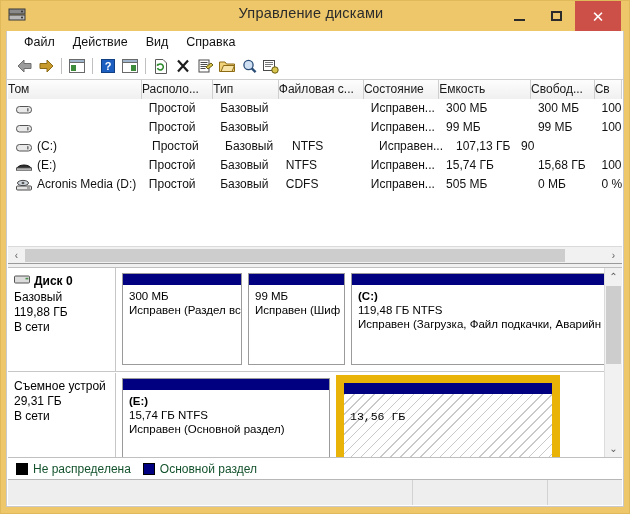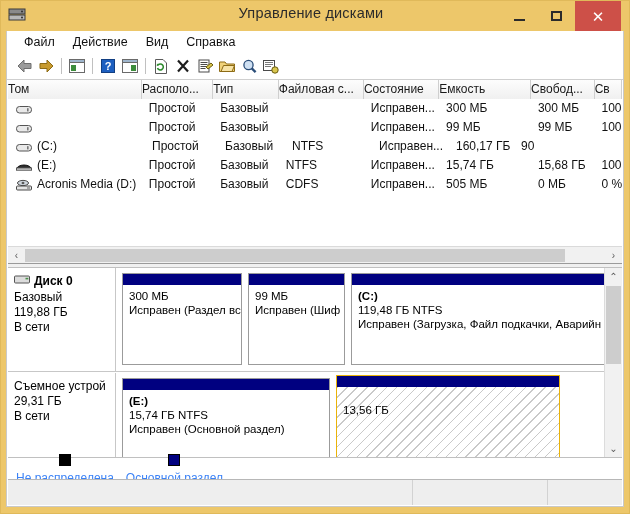--- a/index.html
+++ b/index.html
@@ -123,33 +123,33 @@
   .disk-line{font-size:12px;color:#000;line-height:15px;white-space:nowrap;overflow:hidden;}
   .parts{position:absolute;left:108px;right:0;top:0;bottom:0;padding:5px 6px 6px 6px;box-sizing:border-box;}
   .part{
     position:absolute;top:5px;bottom:6px;box-sizing:border-box;
     background:#fff;border:1px solid #9b9b9b;
   }
   .part .cap{height:11px;background:#000080;display:block;}
   .part .body{position:absolute;left:0;right:0;top:11px;bottom:0;background:#fff;padding:4px 5px 0 6px;box-sizing:border-box;overflow:hidden;}
   .part .body div{font-size:11.5px;line-height:14px;white-space:nowrap;color:#000;}
   .part .body .lbl{font-weight:bold;}
-  .part.selected{border:1px solid #eab308;padding:0;}
+  .part.selected{border:8px solid #eab308;padding:0;font-family:Liberation Mono, monospace;}
   .part.unalloc .body{
     background-color:#ffffff;
     background-image:repeating-linear-gradient(135deg,#c9c9c9 0 1px,rgba(0,0,0,0) 1px 7px);
   }
 
   
   .legend{
     position:absolute;left:1px;right:1px;bottom:26px;height:22px;
     background:#fff;border-top:1px solid #c0c0c0;
     display:flex;align-items:center;padding-left:8px;gap:6px;
   }
-  .lg{display:flex;align-items:center;gap:5px;font-size:12px;color:#3b82f6;margin-right:6px;flex-direction:column;}
+  .lg{display:flex;align-items:center;gap:5px;font-size:12px;color:#14532d;margin-right:6px;}
   .sw{width:12px;height:12px;display:inline-block;border:1px solid #000;box-sizing:border-box;}
 
   
   .statusbar{
     position:absolute;left:1px;right:1px;bottom:1px;height:25px;
     background:#eeeeee;border-top:1px solid #b7b7b7;display:flex;
   }
   .sb{height:25px;box-sizing:border-box;border-right:1px solid #d2d2d2;}
 </style>
 </head>
@@ -319,21 +319,21 @@
                   <rect x="0.5" y="2.5" width="15" height="6.5" rx="3" fill="#e9e9e9" stroke="#555"></rect>
                   <rect x="11" y="4.2" width="1.6" height="3.2" fill="#777"></rect>
                 </svg>
             </span>
             <span>(C:)</span>
           </div>
           <div class="lc" style="width:73px">Простой</div>
           <div class="lc" style="width:67px">Базовый</div>
           <div class="lc" style="width:87px">NTFS</div>
           <div class="lc" style="width:77px">Исправен...</div>
-          <div class="lc" style="width:65px">160,17 ГБ</div>
+          <div class="lc" style="width:65px">107,13 ГБ</div>
           <div class="lc" style="width:28px">90</div>
         </div>
 
         <div class="lrow">
           <div class="lc vol" style="width:137px">
             <span class="vicon">
               <svg width="16" height="11" viewBox="0 0 16 11">
                   <path d="M0.5 8.5 a7.5 4.5 0 0 1 15 0 z" fill="#2e2e2e" stroke="#111"></path>
                   <rect x="0.5" y="7" width="15" height="2.2" fill="#dcdcdc" stroke="#555"></rect>
                 </svg>

